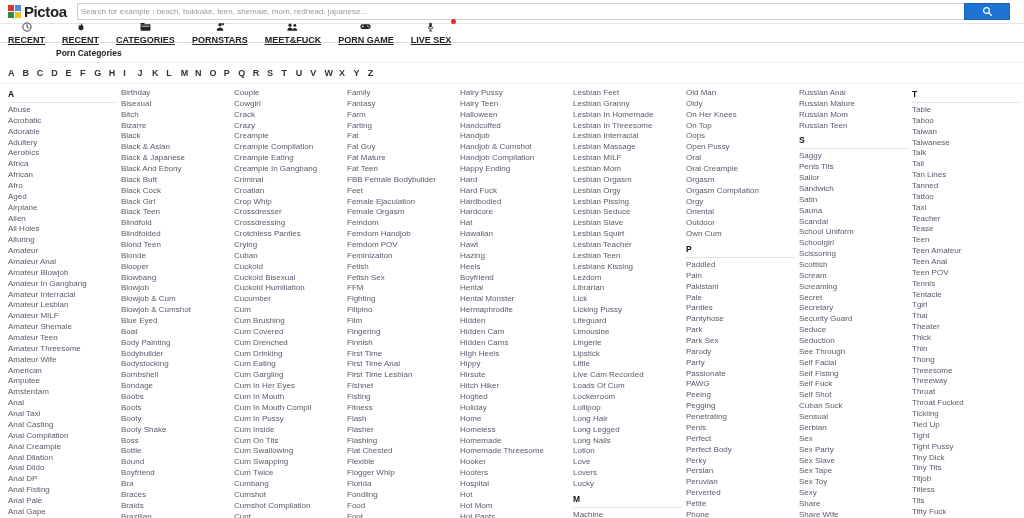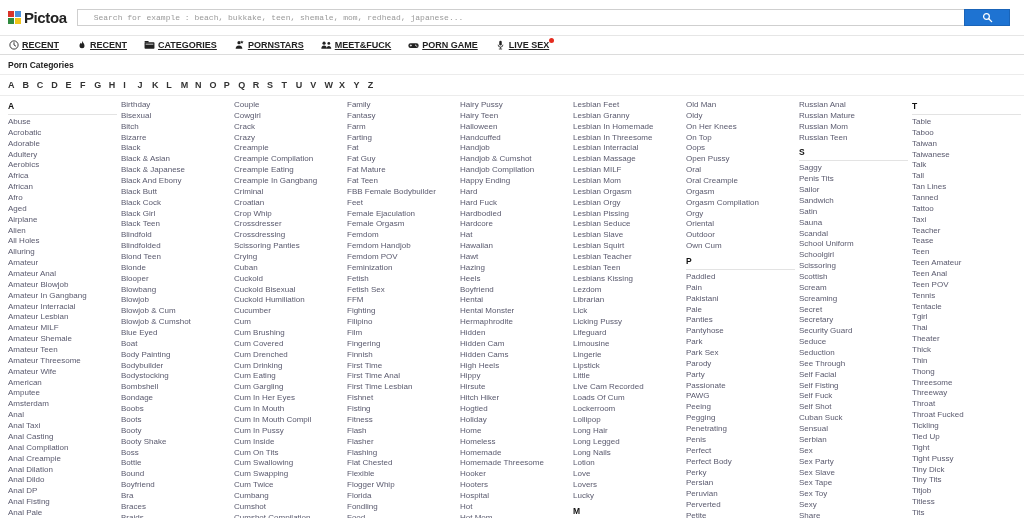--- a/index.html
+++ b/index.html
@@ -7,21 +7,21 @@
     margin: 0; padding: 0;
     width: 1024px; height: 518px;
     overflow: hidden;
     background: #ffffff;
     font-family: "Liberation Sans", sans-serif;
     color: #333;
   }
 
   
   .header {
-    height: 36px;
+    height: 24px;
     display: flex;
     align-items: center;
     padding: 0 8px;
     background: #ffffff;
     border-bottom: 1px solid #e6e6e6;
   }
   .logo {
     display: flex;
     align-items: center;
     gap: 3px;
@@ -56,22 +56,22 @@
     margin-right: 6px;
   }
   .search-input {
     flex: 1 1 auto;
     height: 17px;
     border: 1px solid #cfcfcf;
     border-right: none;
     background: #fff;
     font-size: 8px;
     color: #9a9a9a;
-    padding: 0 16px;
-    font-family: Liberation Mono, monospace;
+    padding: 0 3px;
+    font-family: Liberation Sans, sans-serif;
     outline: none;
   }
   .search-input::placeholder { color: #9a9a9a; }
   .search-btn {
     width: 46px; height: 17px;
     background: #1e73d2;
     border: 1px solid #1a64b8;
     display: flex; align-items: center; justify-content: center;
     cursor: pointer;
     flex: 0 0 auto;
@@ -91,20 +91,21 @@
   .nav-item {
     display: flex;
     align-items: center;
     gap: 3px;
     font-size: 9px;
     font-weight: bold;
     color: #222;
     cursor: pointer;
     position: relative;
     white-space: nowrap;
+    flex-direction: column;
   }
   .nav-item .nav-label { text-decoration: underline; }
   .nav-ico {
     display: inline-flex;
     align-items: center;
     justify-content: center;
     width: 11px; height: 11px;
     flex: 0 0 auto;
   }
   .nav-ico svg { display: block; }
@@ -116,20 +117,21 @@
     background: #e52b1e;
   }
 
   
   .page-title {
     font-size: 8.5px;
     font-weight: bold;
     color: #222;
     padding: 5px 8px 4px 8px;
     border-bottom: 1px solid #ececec;
+    margin-left: 48px;
   }
 
   
   .alpha-bar {
     display: flex;
     gap: 0;
     padding: 5px 8px 5px 8px;
     border-bottom: 1px solid #ececec;
   }
   .alpha-letter {
@@ -405,21 +407,21 @@
       <a class="cat-link">Crazy</a>
       <a class="cat-link">Creampie</a>
       <a class="cat-link">Creampie Compilation</a>
       <a class="cat-link">Creampie Eating</a>
       <a class="cat-link">Creampie In Gangbang</a>
       <a class="cat-link">Criminal</a>
       <a class="cat-link">Croatian</a>
       <a class="cat-link">Crop Whip</a>
       <a class="cat-link">Crossdresser</a>
       <a class="cat-link">Crossdressing</a>
-      <a class="cat-link">Scissoring Panties</a>
+      <a class="cat-link">Crotchless Panties</a>
       <a class="cat-link">Crying</a>
       <a class="cat-link">Cuban</a>
       <a class="cat-link">Cuckold</a>
       <a class="cat-link">Cuckold Bisexual</a>
       <a class="cat-link">Cuckold Humiliation</a>
       <a class="cat-link">Cucumber</a>
       <a class="cat-link">Cum</a>
       <a class="cat-link">Cum Brushing</a>
       <a class="cat-link">Cum Covered</a>
       <a class="cat-link">Cum Drenched</a>

